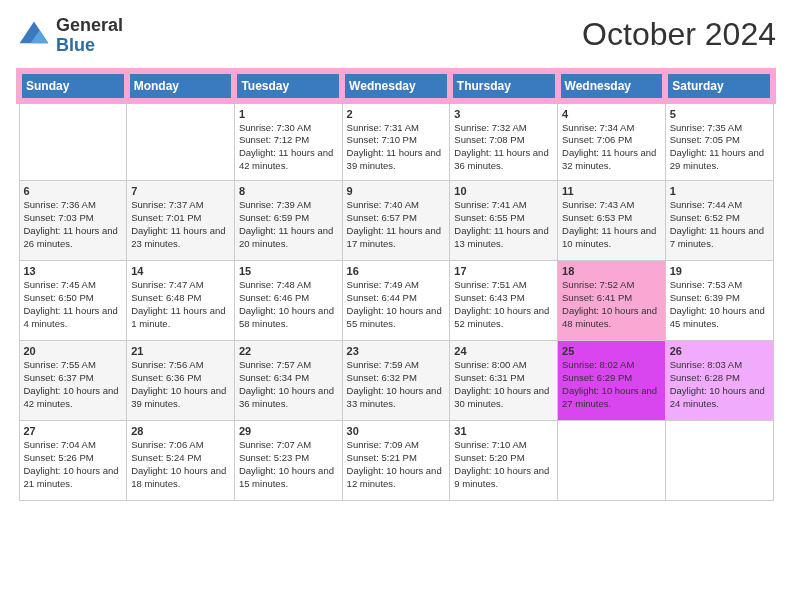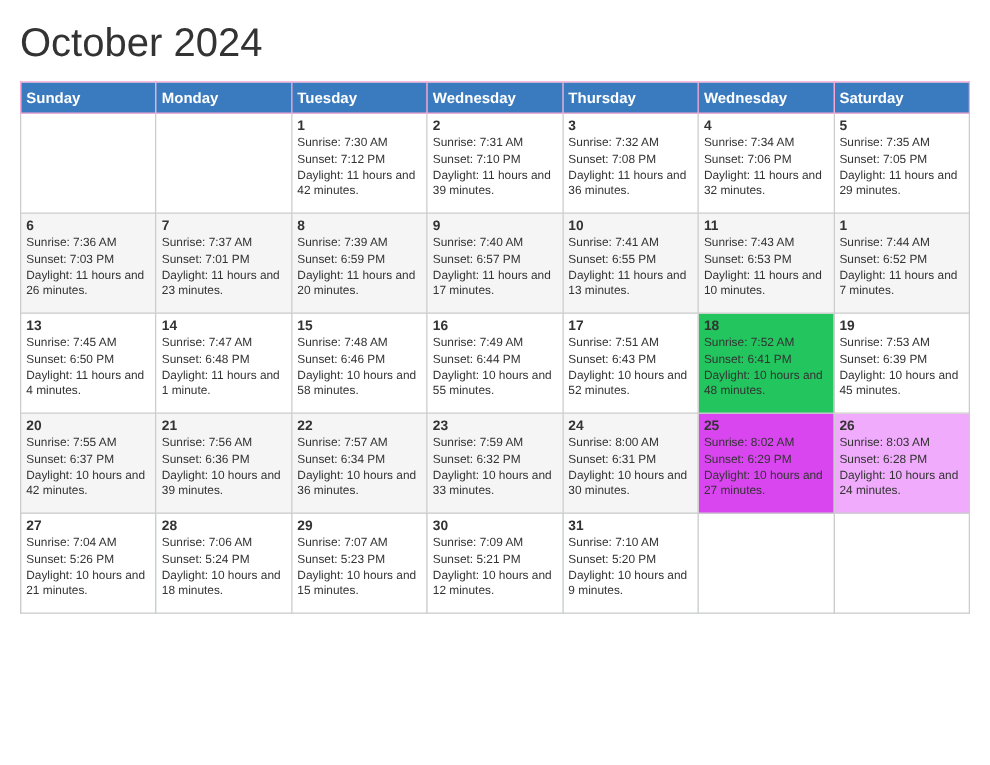--- a/index.html
+++ b/index.html
@@ -57,21 +57,21 @@
       border-collapse: collapse;
       table-layout: fixed;
     }
     th {
       background-color: #3a7abf;
       color: #fff;
       font-size: 12px;
       font-weight: bold;
       padding: 5px 4px;
       text-align: left;
-      border: 1px solid #f9a8d4;
+      border: 6px solid #f9a8d4;
     }
     td {
       border: 1px solid #ccc;
       vertical-align: top;
       padding: 4px 4px;
       font-size: 10px;
       color: #333;
       height: 80px;
     }
     .day-num {
@@ -91,20 +91,30 @@
       background-color: #fff;
     }
     .empty {
       background-color: #fff !important;
     }
   </style>
 </head>
 <body>
 
 <div class="header">
+  <div class="logo">
+    <svg class="logo-icon" viewBox="0 0 40 40">
+      <polygon points="20,4 36,28 4,28" fill="#3a7abf"></polygon>
+      <polygon points="26,14 36,28 16,28" fill="#5ba3e0"></polygon>
+    </svg>
+    <div class="logo-text">
+      <span class="logo-general">General</span>
+      <span class="logo-blue">Blue</span>
+    </div>
+  </div>
   <div class="title-section">
     <div class="month-title">October 2024</div>
   </div>
 </div>
 
 <table>
   <thead>
     <tr>
     <th>Sunday</th>
         <th>Monday</th>
@@ -184,21 +194,21 @@
           <div class="day-info">Sunrise: 7:48 AM<br>Sunset: 6:46 PM<br>Daylight: 10 hours and 58 minutes.</div>
         </td>
         <td style="background-color: rgb(255, 255, 255);">
           <div class="day-num">16</div>
           <div class="day-info">Sunrise: 7:49 AM<br>Sunset: 6:44 PM<br>Daylight: 10 hours and 55 minutes.</div>
         </td>
         <td style="background-color: rgb(255, 255, 255);">
           <div class="day-num">17</div>
           <div class="day-info">Sunrise: 7:51 AM<br>Sunset: 6:43 PM<br>Daylight: 10 hours and 52 minutes.</div>
         </td>
-        <td style="background-color: #22c55e;">
+        <td style="background-color: #f9a8d4;">
           <div class="day-num">18</div>
           <div class="day-info">Sunrise: 7:52 AM<br>Sunset: 6:41 PM<br>Daylight: 10 hours and 48 minutes.</div>
         </td>
         <td style="background-color: rgb(255, 255, 255);">
           <div class="day-num">19</div>
           <div class="day-info">Sunrise: 7:53 AM<br>Sunset: 6:39 PM<br>Daylight: 10 hours and 45 minutes.</div>
         </td>
       </tr>
       <tr style="background-color: rgb(245, 245, 245);">
         <td style="background-color: rgb(245, 245, 245);">

